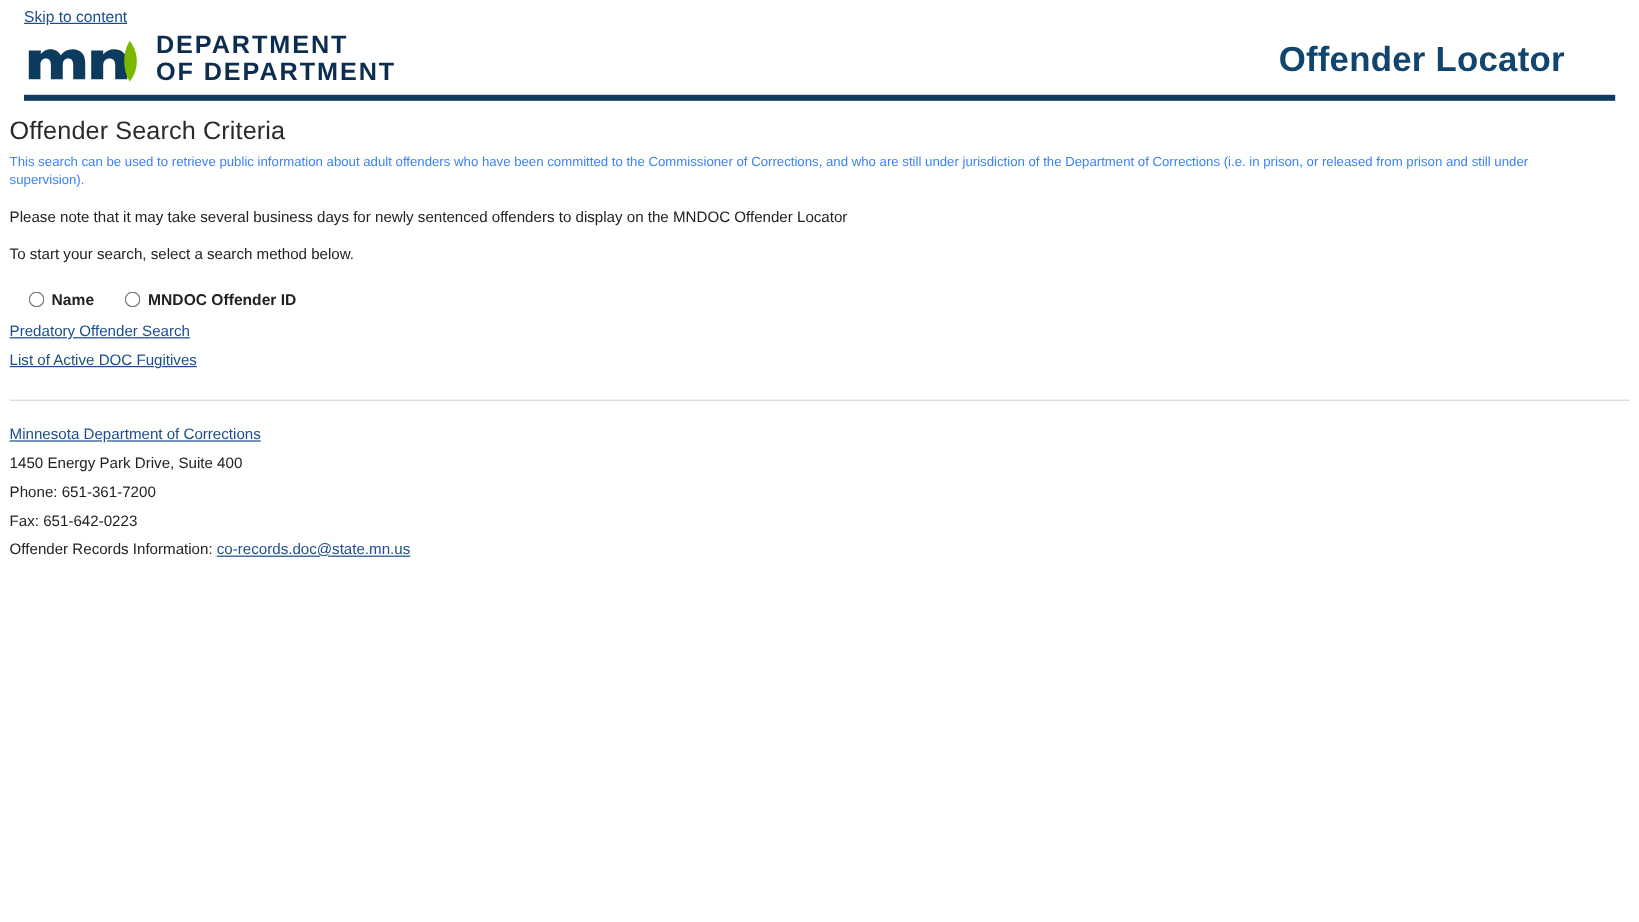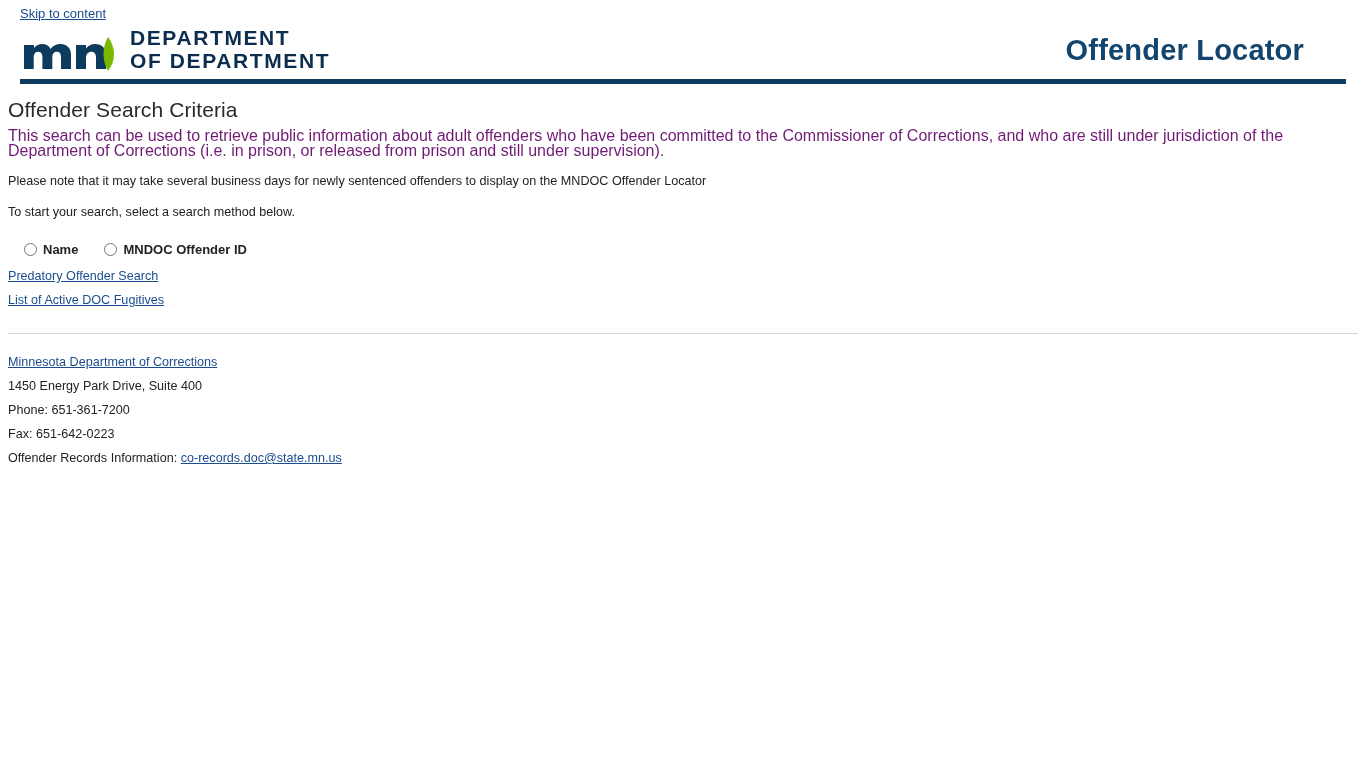--- a/index.html
+++ b/index.html
@@ -30,21 +30,21 @@
   .header {
     position: relative;
     height: 58px;
     padding: 0 20px;
     display: flex;
     align-items: center;
     justify-content: space-between;
   }
   .brand {
     display: flex;
-    align-items: flex-end;
+    align-items: center;
     gap: 14px;
   }
   .mn-logo {
     width: 96px;
     height: 40px;
     position: relative;
     flex: none;
   }
   .dept-text {
     line-height: 1.08;
@@ -73,23 +73,23 @@
   }
   h1.page-title {
     font-size: 21px;
     font-weight: normal;
     color: #2a2a2a;
     margin: 14px 0 6px 0;
     letter-spacing: 0.1px;
   }
   p.intro {
     margin: 0 0 0 0;
-    font-size: 16px;
+    font-size: 11px;
     line-height: 15px;
-    color: #701a75;
+    color: #3b82f6;
     max-width: 1325px;
   }
   p.spaced {
     margin: 16px 0 0 0;
     font-size: 12.6px;
     line-height: 15px;
   }
   .radio-row {
     margin: 22px 0 12px 16px;
     display: flex;

